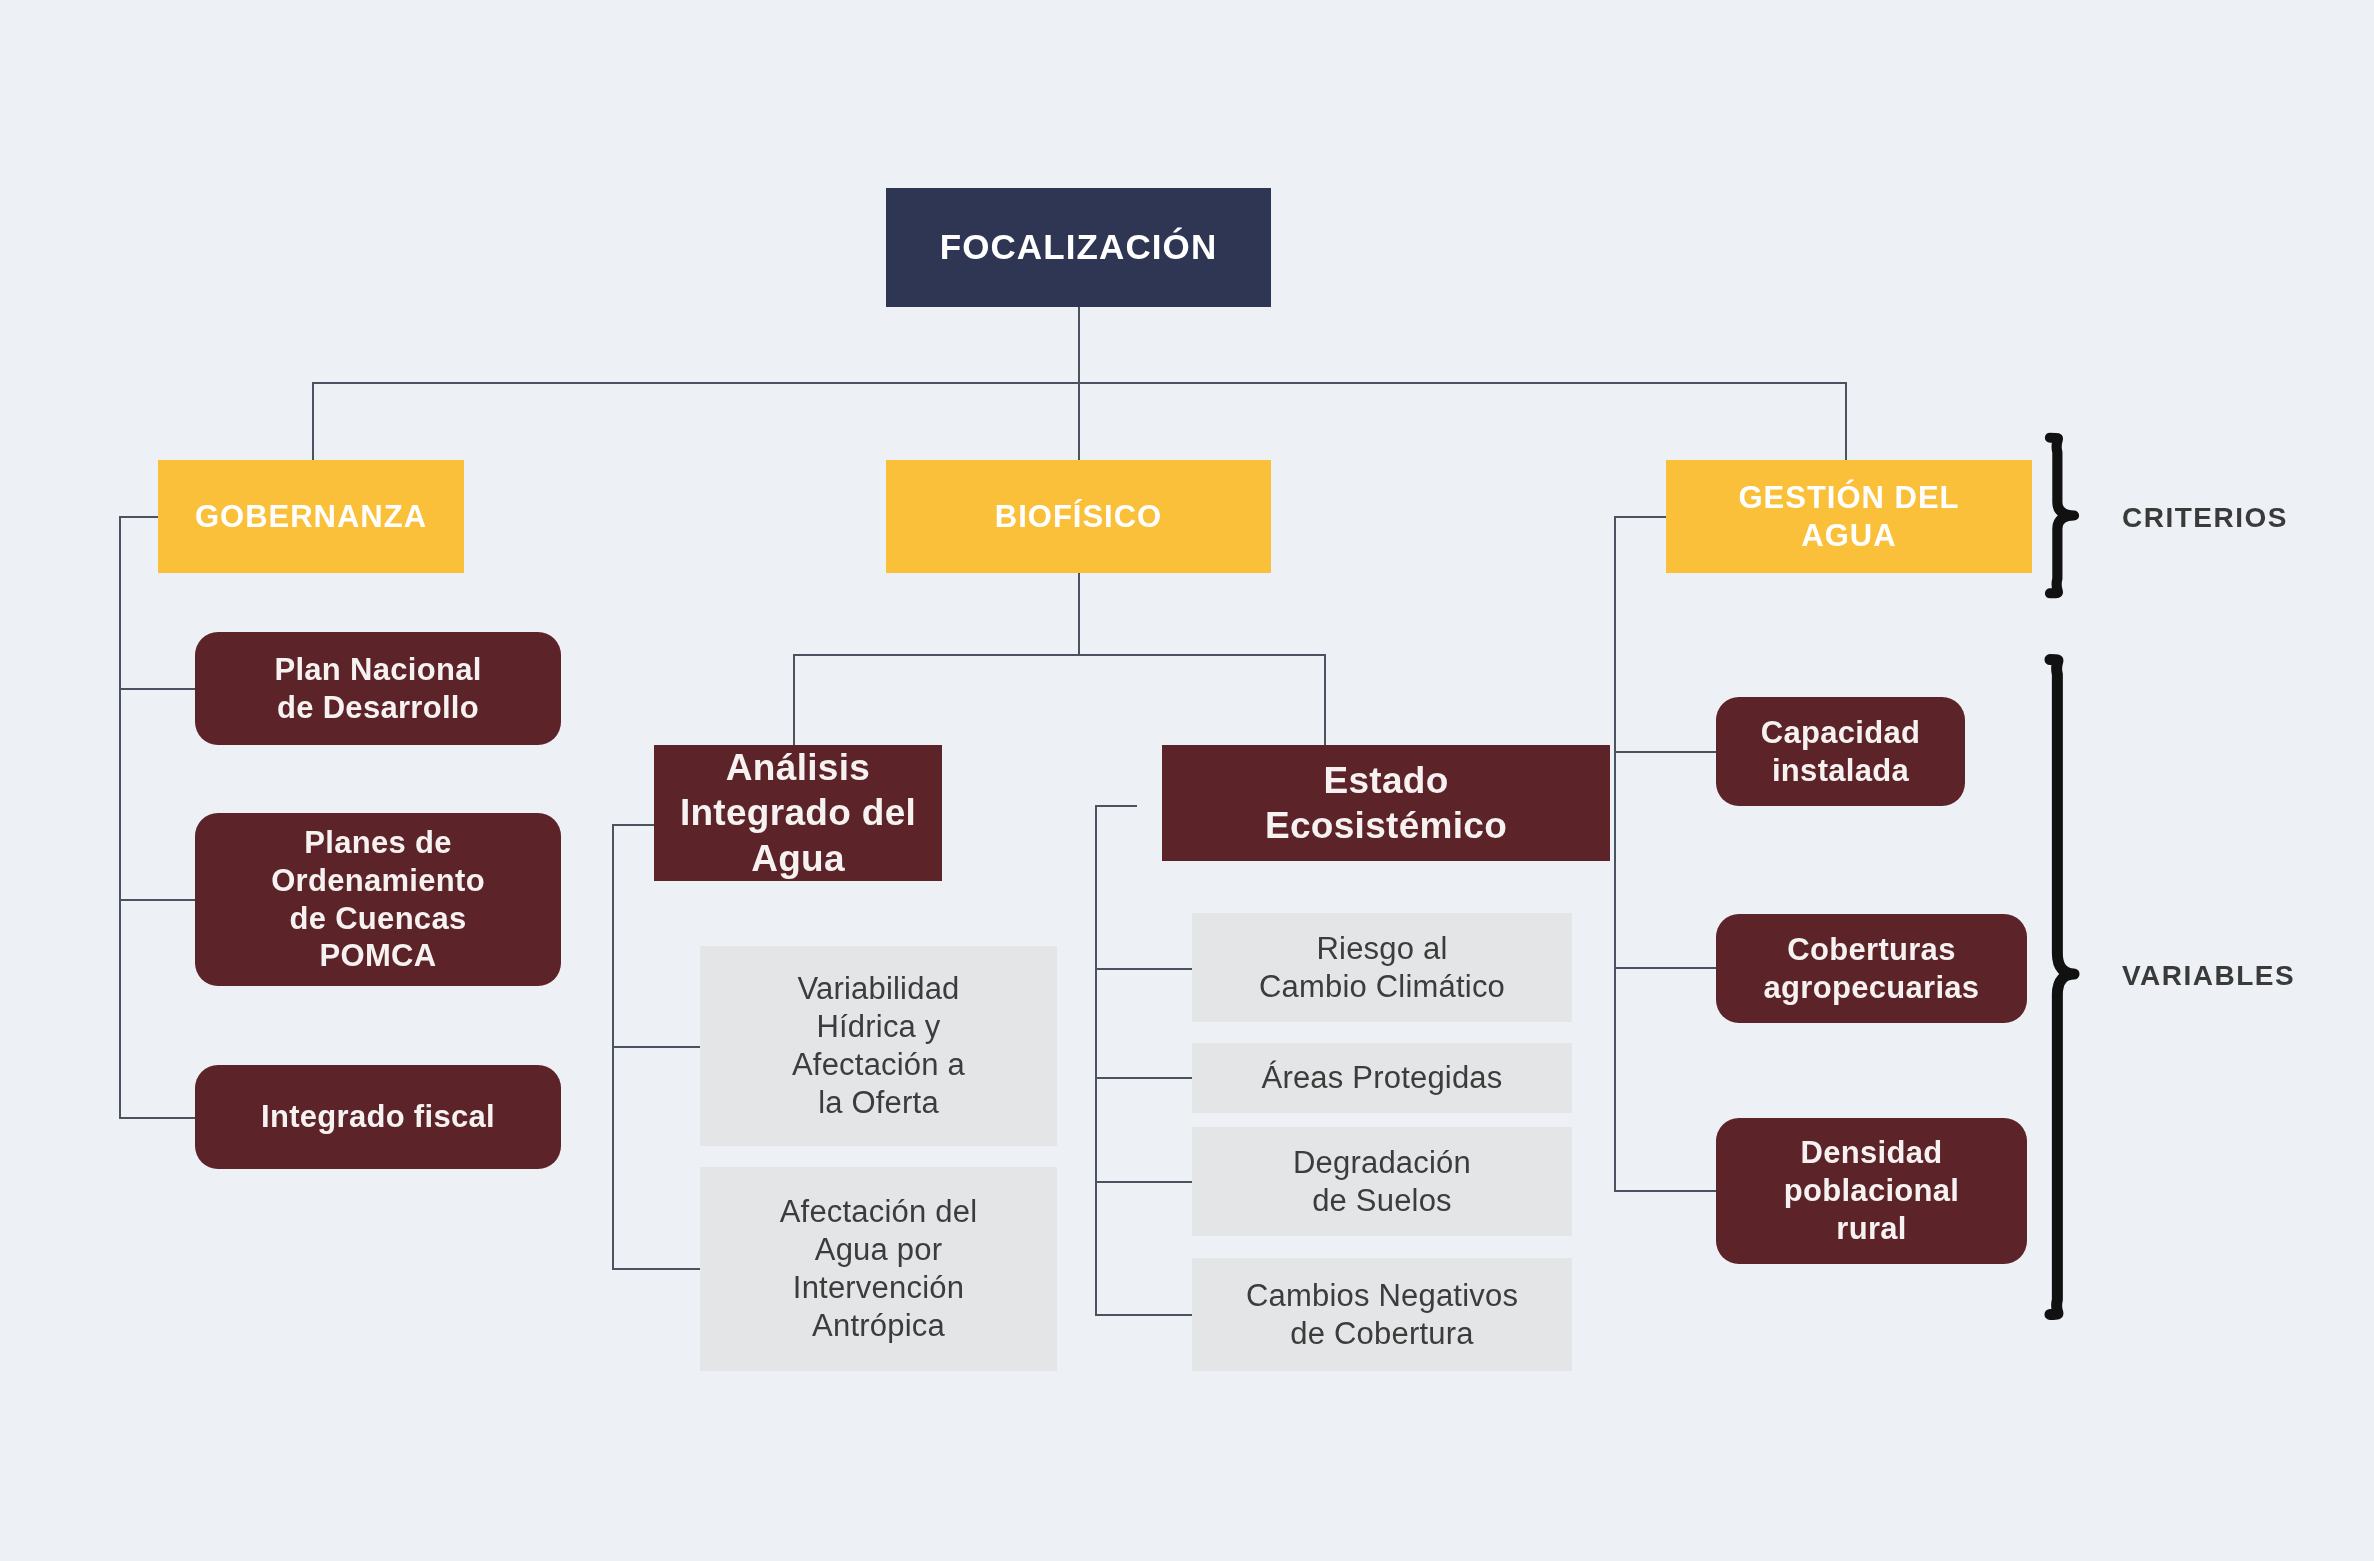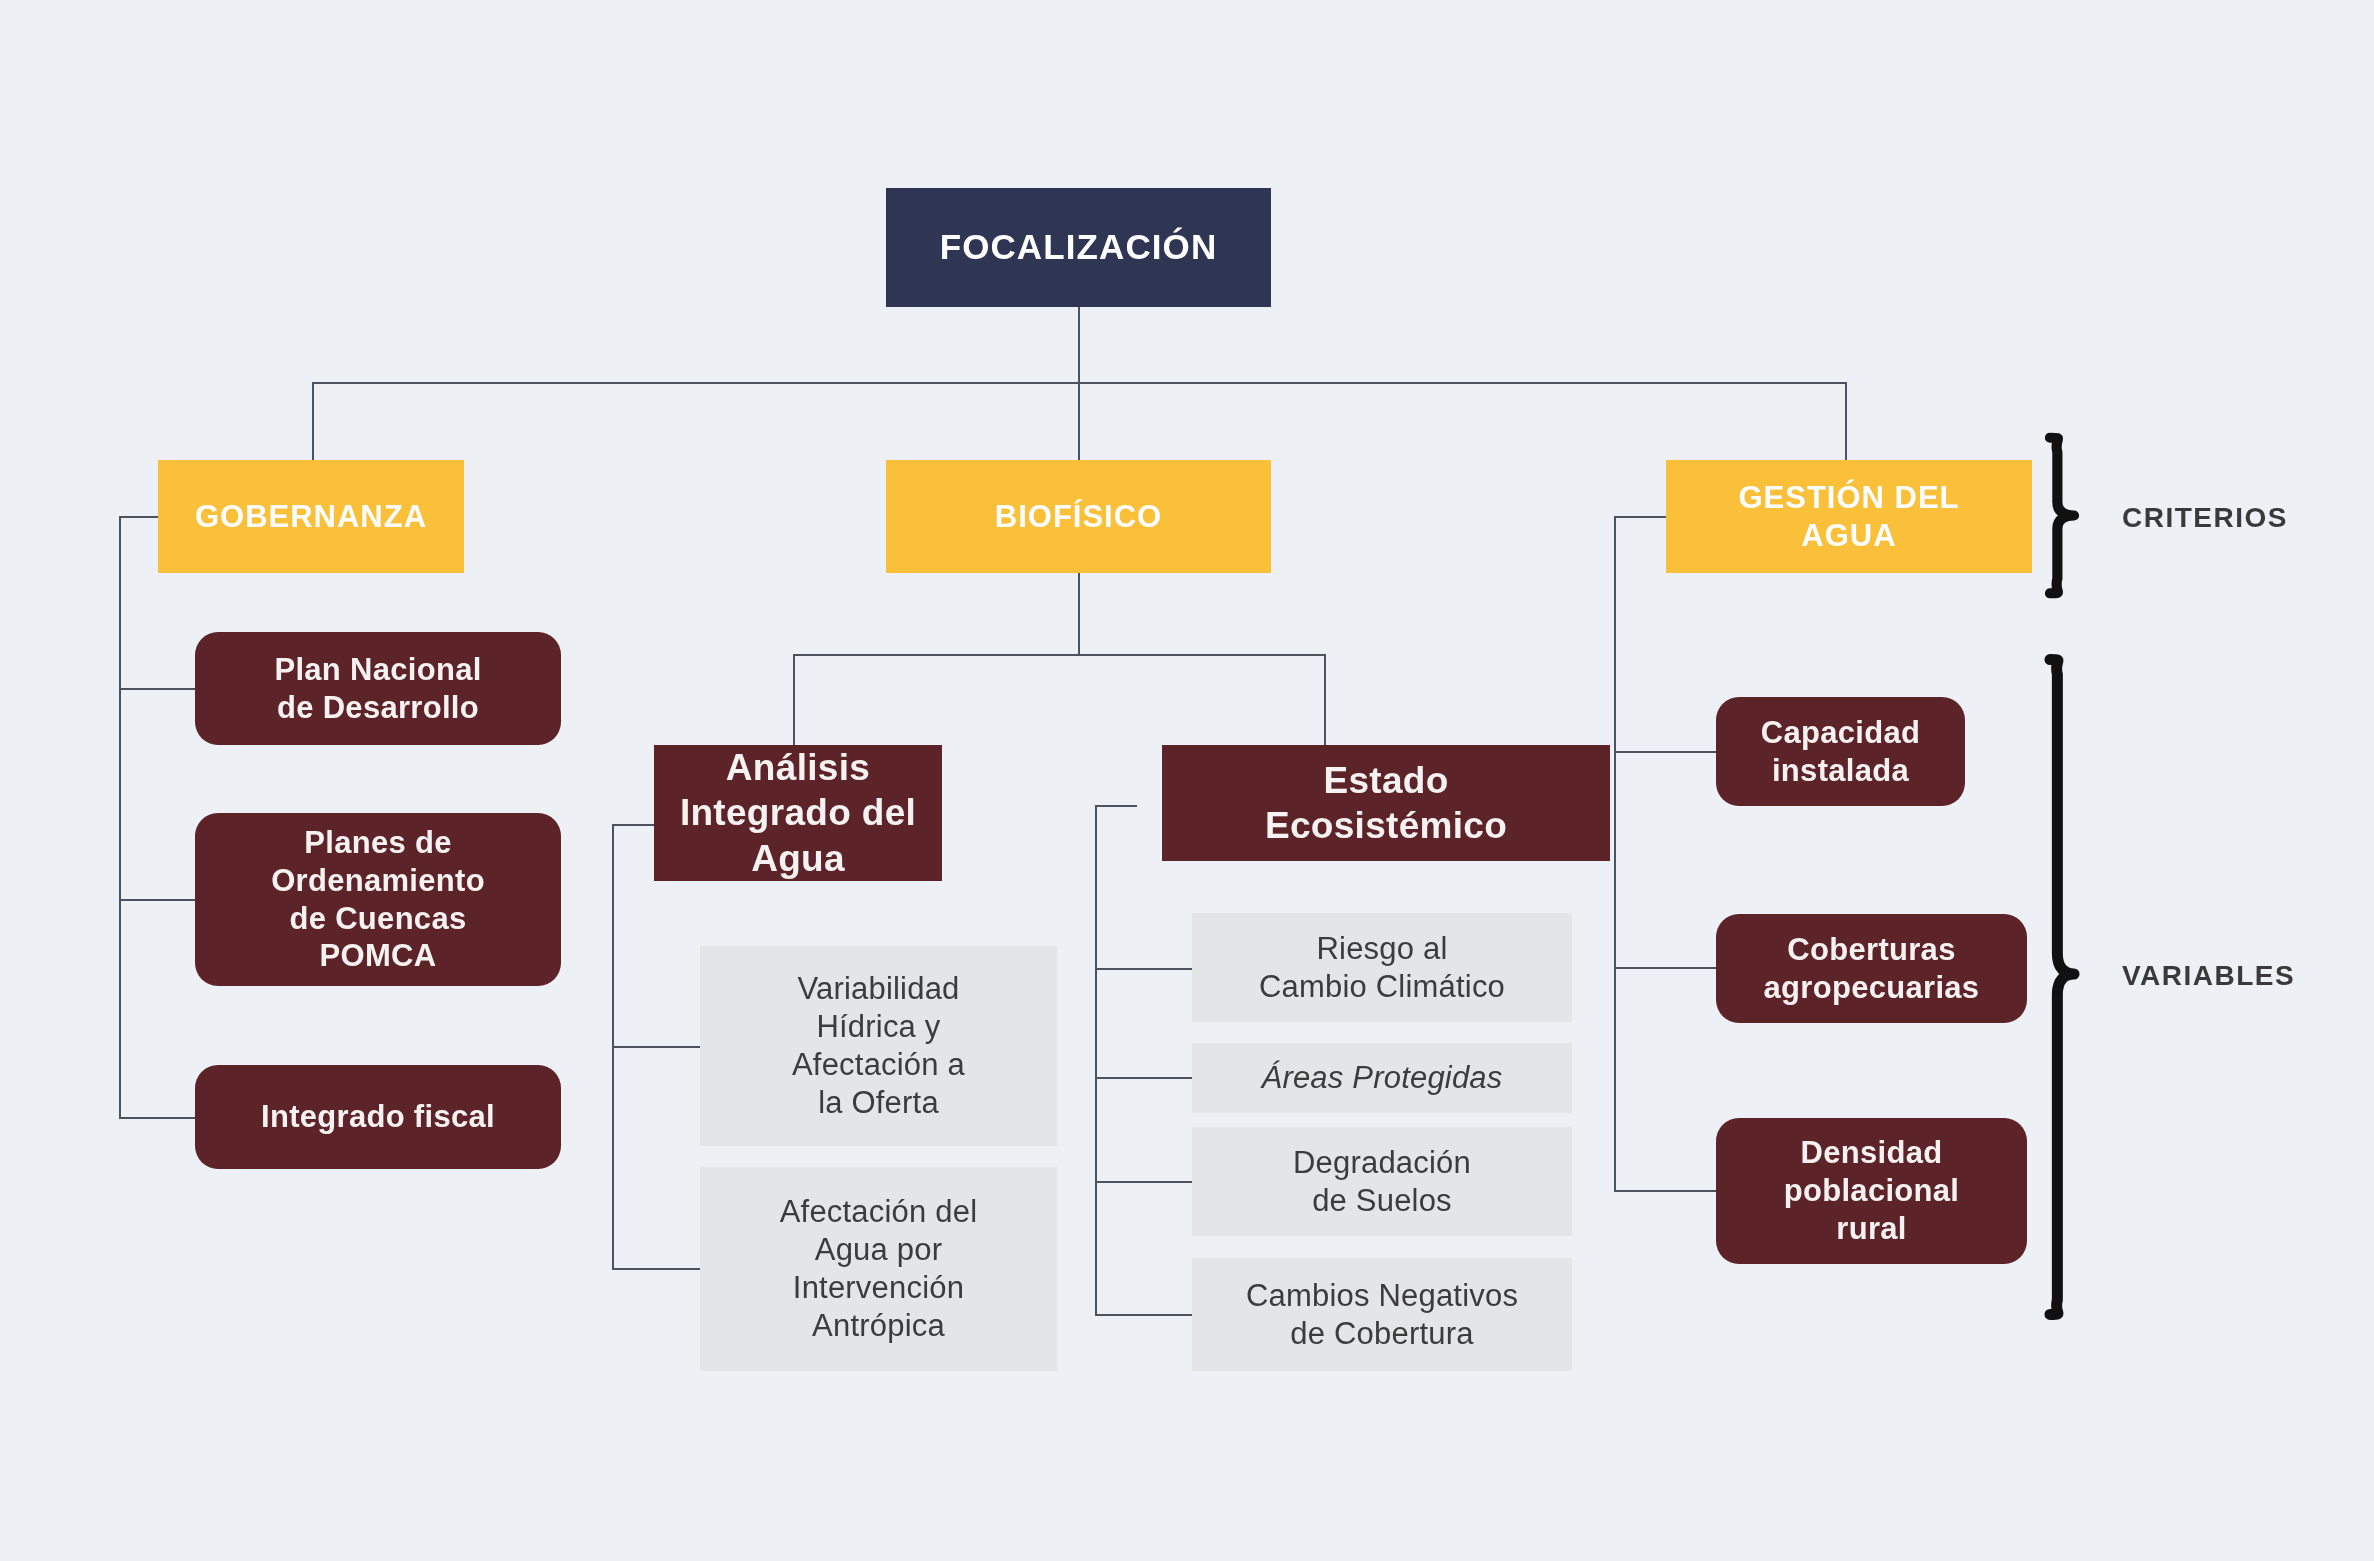--- a/index.html
+++ b/index.html
@@ -168,21 +168,21 @@
 la Oferta</div>
 
   <div class="node variable-light" style="left:700px; top:1167px; width:357px; height:204px;">Afectación del
 Agua por
 Intervención
 Antrópica</div>
 
   <div class="node variable-light" style="left:1192px; top:913px; width:380px; height:109px;">Riesgo al
 Cambio Climático</div>
 
-  <div class="node variable-light" style="left:1192px; top:1043px; width:380px; height:70px;font-style:italic;">Áreas Protegidas</div>
+  <div class="node variable-light" style="left:1192px; top:1043px; width:380px; height:70px;">Áreas Protegidas</div>
 
   <div class="node variable-light" style="left:1192px; top:1127px; width:380px; height:109px;">Degradación
 de Suelos</div>
 
   <div class="node variable-light" style="left:1192px; top:1258px; width:380px; height:113px;">Cambios Negativos
 de Cobertura</div>
 
   <div class="node variable-dark" style="left:1716px; top:697px; width:249px; height:109px;">Capacidad
 instalada</div>
 

